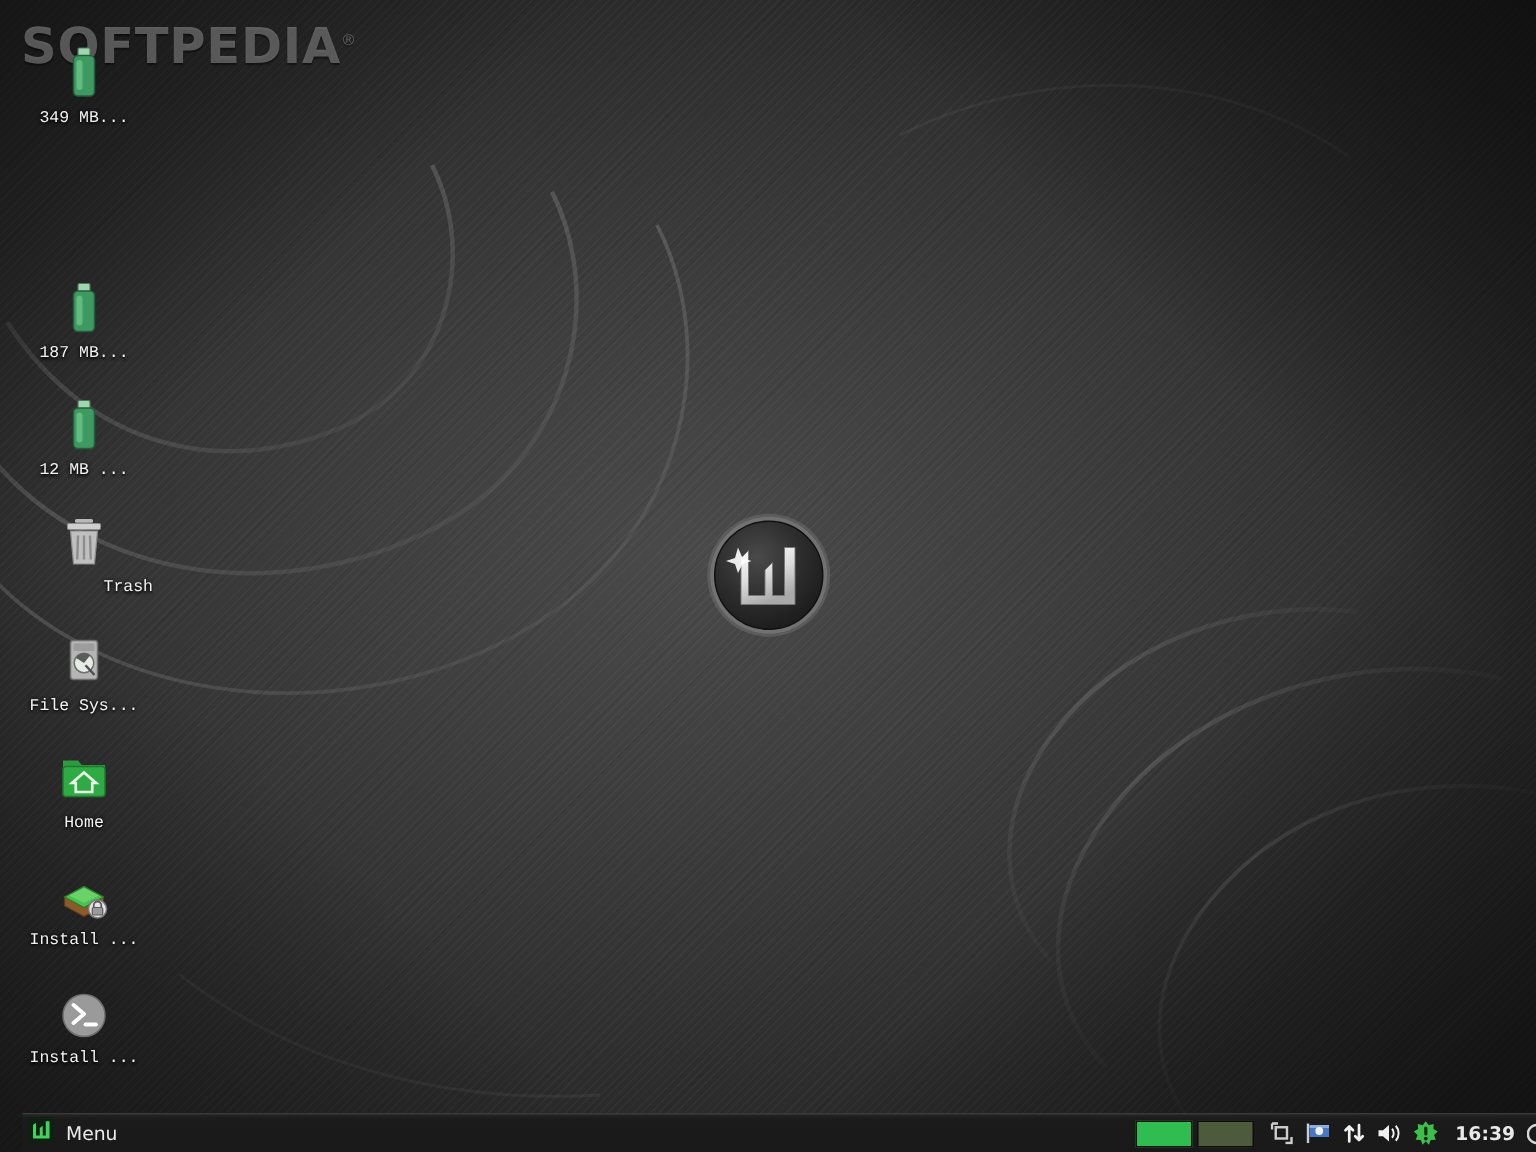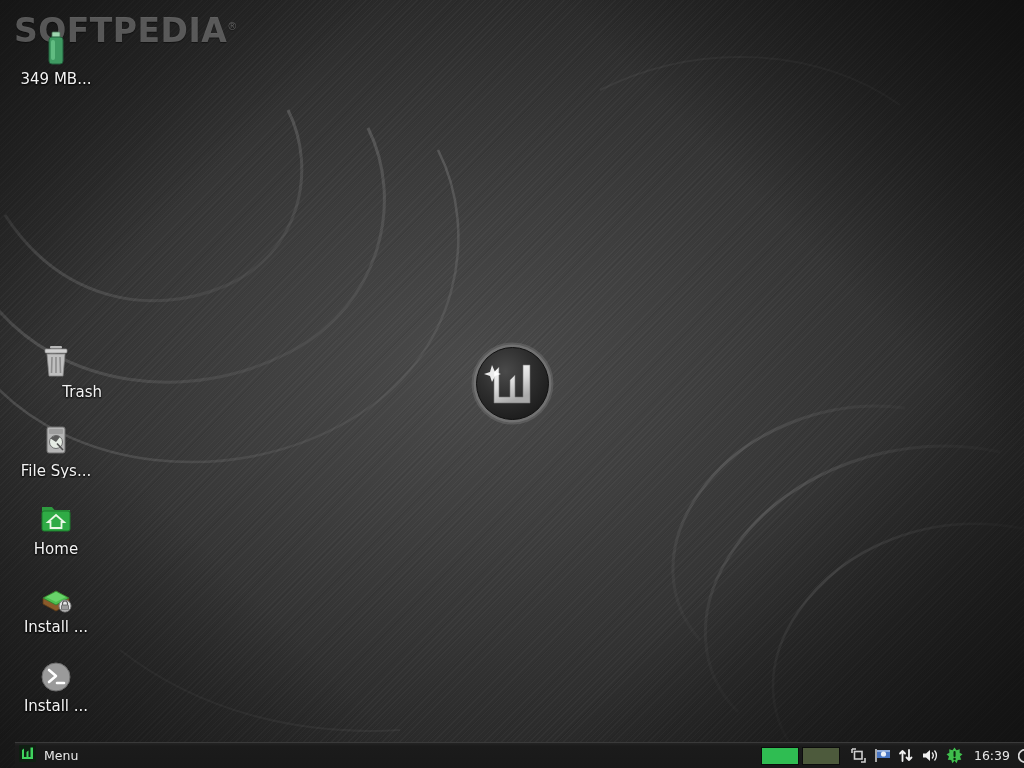--- a/index.html
+++ b/index.html
@@ -90,26 +90,27 @@
     user-select: none;
   }
   .desk-icon .glyph {
     height: 42px;
     display: flex;
     align-items: flex-end;
     justify-content: center;
   }
   .desk-icon .cap {
     margin-top: 4px;
-    font-size: 15px;
+    font-size: 11px;
     color: #f2f2f2;
     text-shadow: 0 1px 2px rgba(0,0,0,0.95), 0 0 3px rgba(0,0,0,0.8);
     white-space: nowrap;
     overflow: hidden;
     line-height: 14px;
+    font-family: Liberation Mono, monospace;
   }
 
   
   #taskbar {
     position: absolute;
     left: 15px;
     bottom: 0;
     width: 1024px;
     height: 26px;
     background: linear-gradient(180deg, #242424 0%, #1b1b1b 12%, #191919 100%);
@@ -161,20 +162,21 @@
     align-items: center;
     justify-content: center;
     cursor: pointer;
   }
   #clock {
     font-size: 12.5px;
     color: #e8e8e8;
     padding: 0 6px 0 4px;
     white-space: nowrap;
     cursor: pointer;
+    font-weight: bold;
   }
   #logout-btn {
     width: 20px; height: 20px;
     display: flex; align-items: center; justify-content: center;
     margin-right: 3px;
     cursor: pointer;
   }
 
   
   #center-logo {
@@ -258,21 +260,41 @@
           <rect x="7" y="2" width="8" height="6" rx="1" fill="#9fd6b0" stroke="#4e7a5c" stroke-width="0.8"></rect>
           <rect x="4" y="7" width="14" height="27" rx="3" fill="#3f9a62" stroke="#235f3c" stroke-width="1"></rect>
           <rect x="6" y="10" width="4" height="20" rx="2" fill="#6ec78c" opacity="0.75"></rect>
         </svg>
       </div>
       <div class="cap">349 MB...</div>
     </div>
 
 
 
-
+    <div class="desk-icon" style="left:10px; top:183px;">
+      <div class="glyph">
+        <svg width="22" height="38" viewBox="0 0 22 38">
+          <rect x="7" y="2" width="8" height="6" rx="1" fill="#9fd6b0" stroke="#4e7a5c" stroke-width="0.8"></rect>
+          <rect x="4" y="7" width="14" height="27" rx="3" fill="#3f9a62" stroke="#235f3c" stroke-width="1"></rect>
+          <rect x="6" y="10" width="4" height="20" rx="2" fill="#6ec78c" opacity="0.75"></rect>
+        </svg>
+      </div>
+      <div class="cap">187 MB...</div>
+    </div>
+
+    <div class="desk-icon" style="left:10px; top:261px;">
+      <div class="glyph">
+        <svg width="22" height="38" viewBox="0 0 22 38">
+          <rect x="7" y="2" width="8" height="6" rx="1" fill="#9fd6b0" stroke="#4e7a5c" stroke-width="0.8"></rect>
+          <rect x="4" y="7" width="14" height="27" rx="3" fill="#3f9a62" stroke="#235f3c" stroke-width="1"></rect>
+          <rect x="6" y="10" width="4" height="20" rx="2" fill="#6ec78c" opacity="0.75"></rect>
+        </svg>
+      </div>
+      <div class="cap">12 MB ...</div>
+    </div>
 
     <div class="desk-icon" style="left:10px; top:339px;text-align:right;">
       <div class="glyph">
         <svg width="30" height="38" viewBox="0 0 30 38">
           <rect x="9" y="3" width="12" height="2.5" rx="1" fill="#b8b8b8"></rect>
           <rect x="4" y="6" width="22" height="4" rx="1" fill="#cfcfcf" stroke="#8d8d8d" stroke-width="0.7"></rect>
           <path d="M 6 11 L 24 11 L 22 33 L 8 33 Z" fill="#bfbfbf" stroke="#8a8a8a" stroke-width="0.8"></path>
           <line x1="11" y1="14" x2="10.5" y2="30" stroke="#8d8d8d" stroke-width="1.6"></line>
           <line x1="15" y1="14" x2="15" y2="30" stroke="#8d8d8d" stroke-width="1.6"></line>
           <line x1="19" y1="14" x2="19.5" y2="30" stroke="#8d8d8d" stroke-width="1.6"></line>

